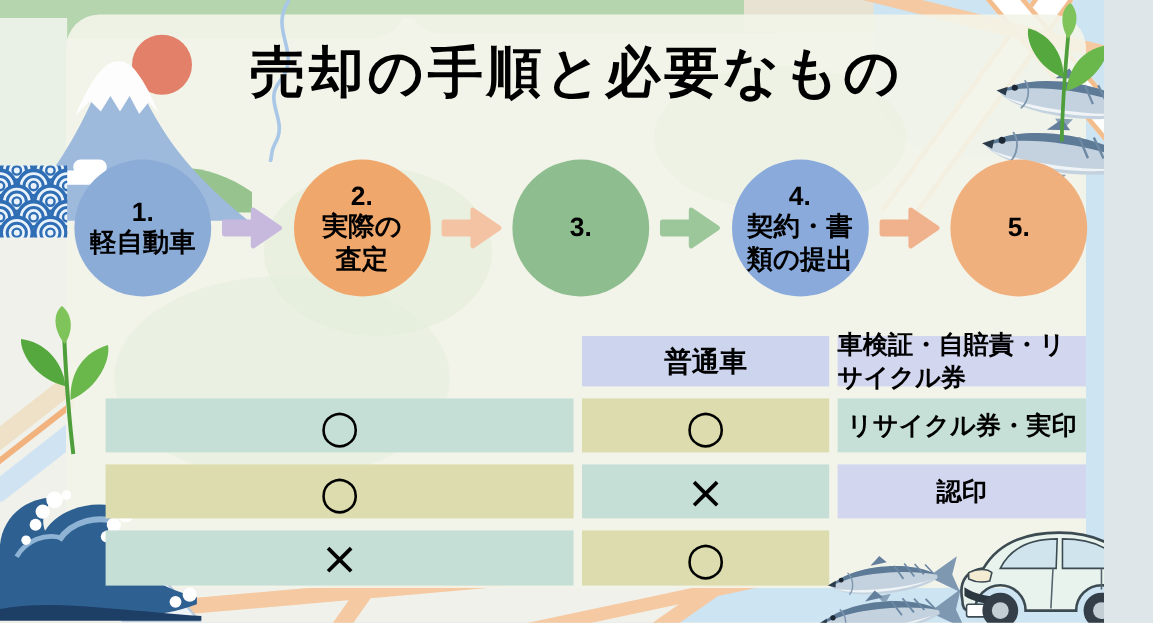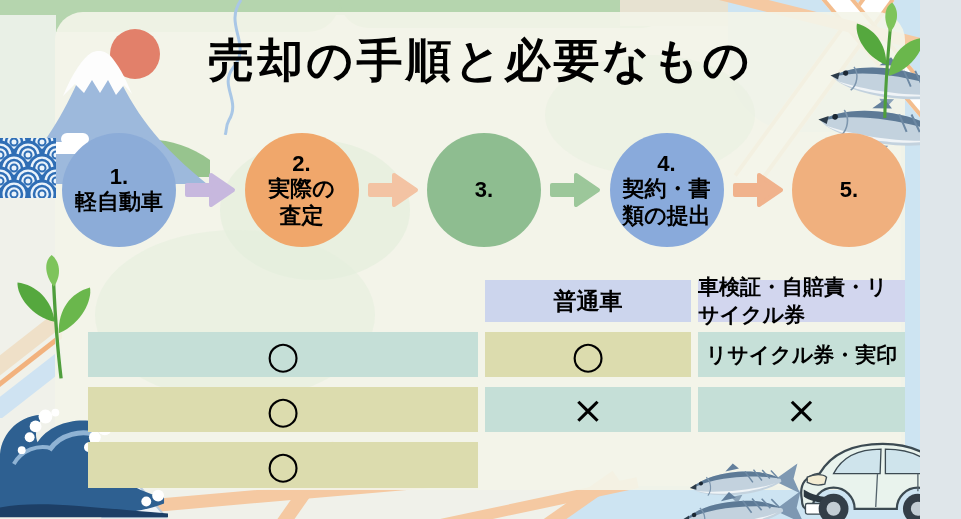--- a/index.html
+++ b/index.html
@@ -223,20 +223,23 @@
     <div class="t-cell t-label" style="background: rgb(198, 224, 216);">
       <span>リサイクル券・実印</span>
       </div>
     <div class="t-cell t-mark" style="background: rgb(220, 220, 174);">
       <span>○</span>
       </div>
     <div class="t-cell t-mark" style="background: rgb(197, 223, 215);">
       <span>×</span>
       </div>
 
+    <div class="t-cell t-label" style="background: rgb(210, 214, 238);">
+      <span>認印</span>
+      </div>
     <div class="t-cell t-mark" style="background: rgb(197, 223, 215);">
       <span>×</span>
       </div>
     <div class="t-cell t-mark" style="background: rgb(220, 220, 174);">
       <span>○</span>
       </div>
   </div>
 
   <svg class="deco" style="left:10px;top:250px;width:92px;height:135px;transform:rotate(-4deg);" viewBox="0 0 110 150">
     <path d="M56,148 C54,110 54,80 55,34" stroke="#4f9e3c" stroke-width="4" fill="none"></path>

